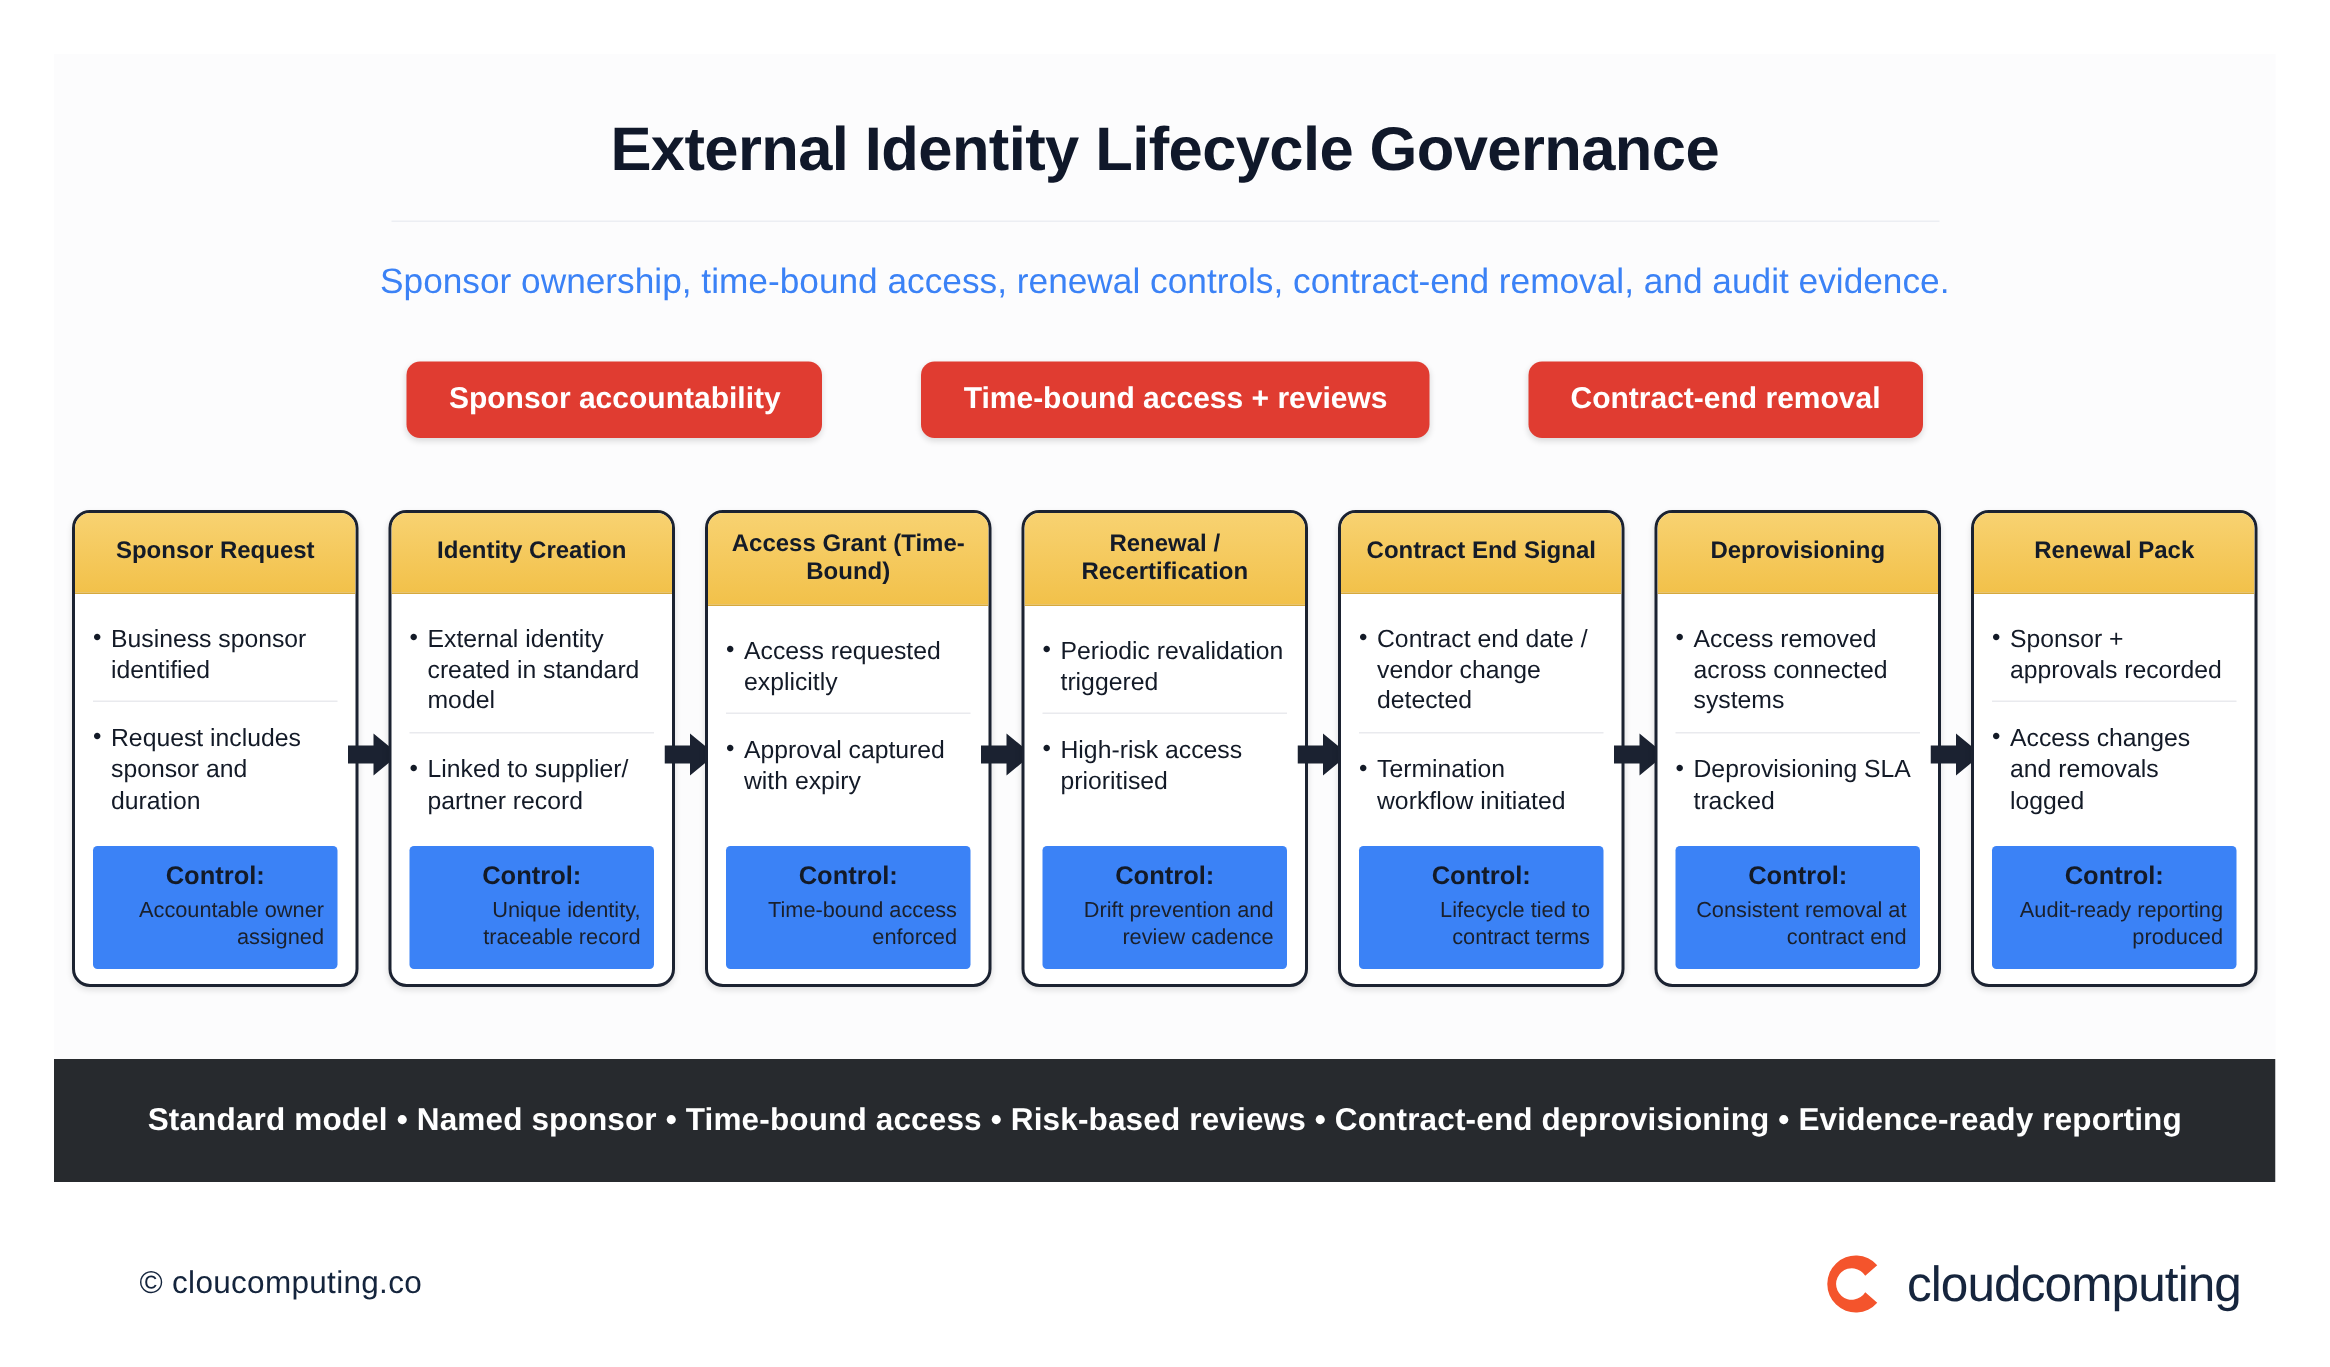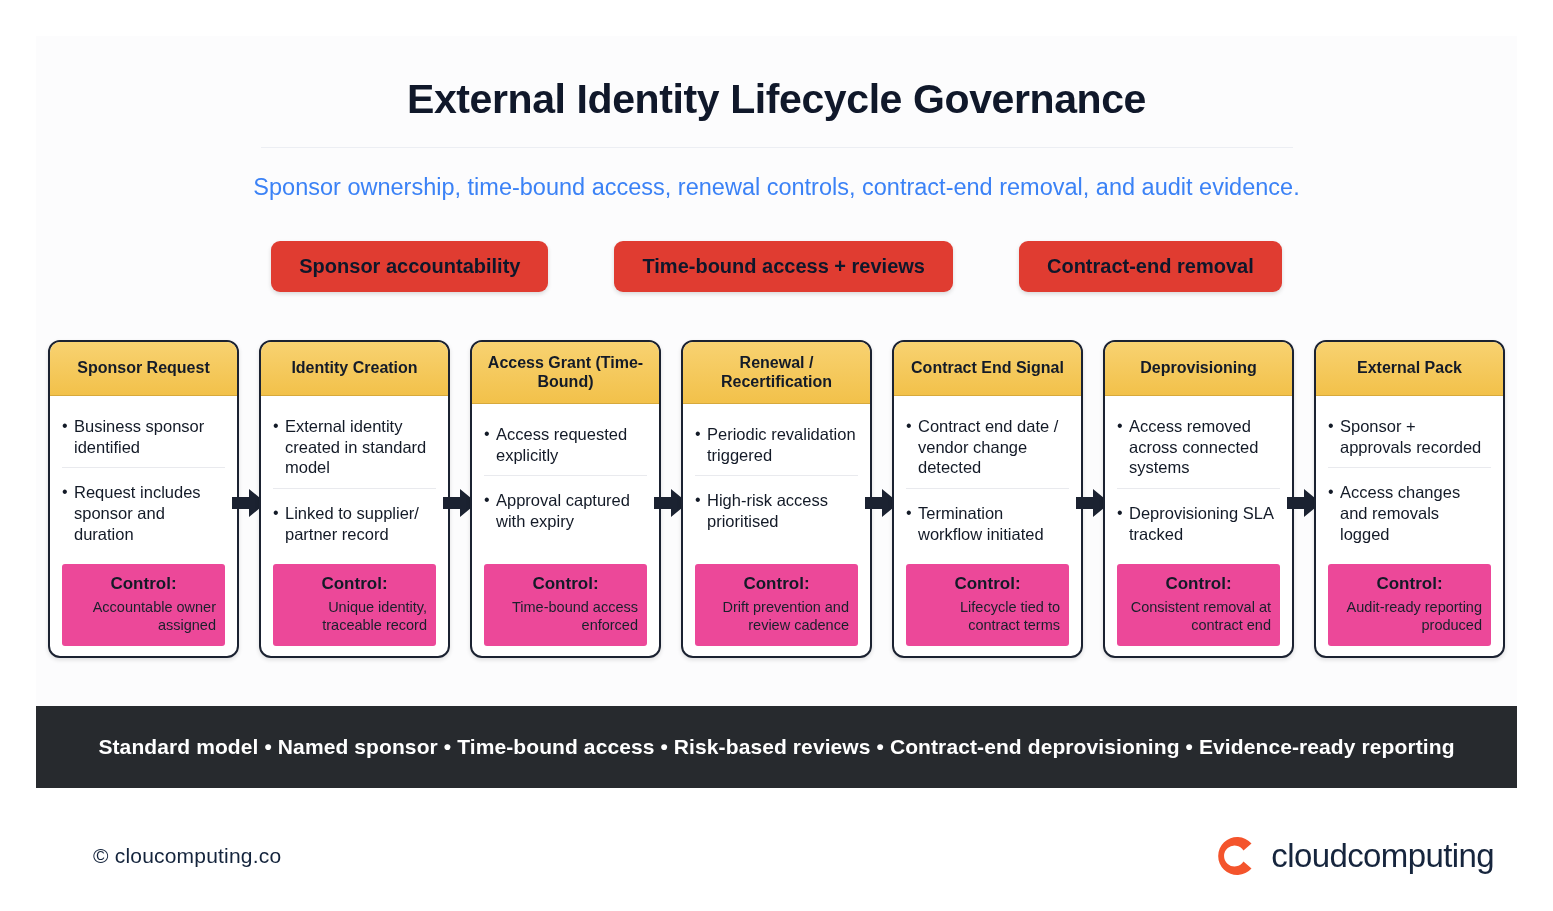--- a/index.html
+++ b/index.html
@@ -52,21 +52,21 @@
 
   
   .pills {
     display: flex;
     justify-content: center;
     gap: 66px;
     margin-top: 40px;
   }
   .pill {
     background: #e03c31;
-    color: #0f172a;
+    color: #ffffff;
     font-size: 20px;
     font-weight: bold;
     padding: 14px 28px;
     border-radius: 9px;
     white-space: nowrap;
     box-shadow: 0 2px 4px rgba(0,0,0,0.14);
   }
 
   
   .flow {
@@ -125,21 +125,21 @@
   .bullet .dot {
     flex: 0 0 auto;
     width: 12px;
     font-size: 16px;
     line-height: 1.25;
     color: #131a27;
   }
   .bullet .btext { flex: 1 1 auto; }
 
   .control {
-    background: #ec4899;
+    background: #3b82f6;
     border-radius: 3px;
     padding: 10px 9px 12px 9px;
     margin-top: 10px;
   }
   .control-label {
     text-align: center;
     font-size: 17px;
     font-weight: bold;
     color: #131a27;
     padding-bottom: 4px;
@@ -384,21 +384,21 @@
       </div>
     </div>
 
     <div class="arrow-gap">
       <svg class="arrow-icon" viewBox="0 0 34 30">
         <path d="M0 9 L17 9 L17 1 L34 15 L17 29 L17 21 L0 21 Z" fill="#1b2231"></path>
       </svg>
     </div>
 
     <div class="card">
-      <div class="card-head">External Pack</div>
+      <div class="card-head">Renewal Pack</div>
       <div class="card-body">
         <div class="bullets">
           <div class="bullet">
             <span class="dot">•</span>
             <span class="btext">Sponsor + approvals recorded</span>
           </div>
           <div class="bullet">
             <span class="dot">•</span>
             <span class="btext">Access changes and removals logged</span>
           </div>

